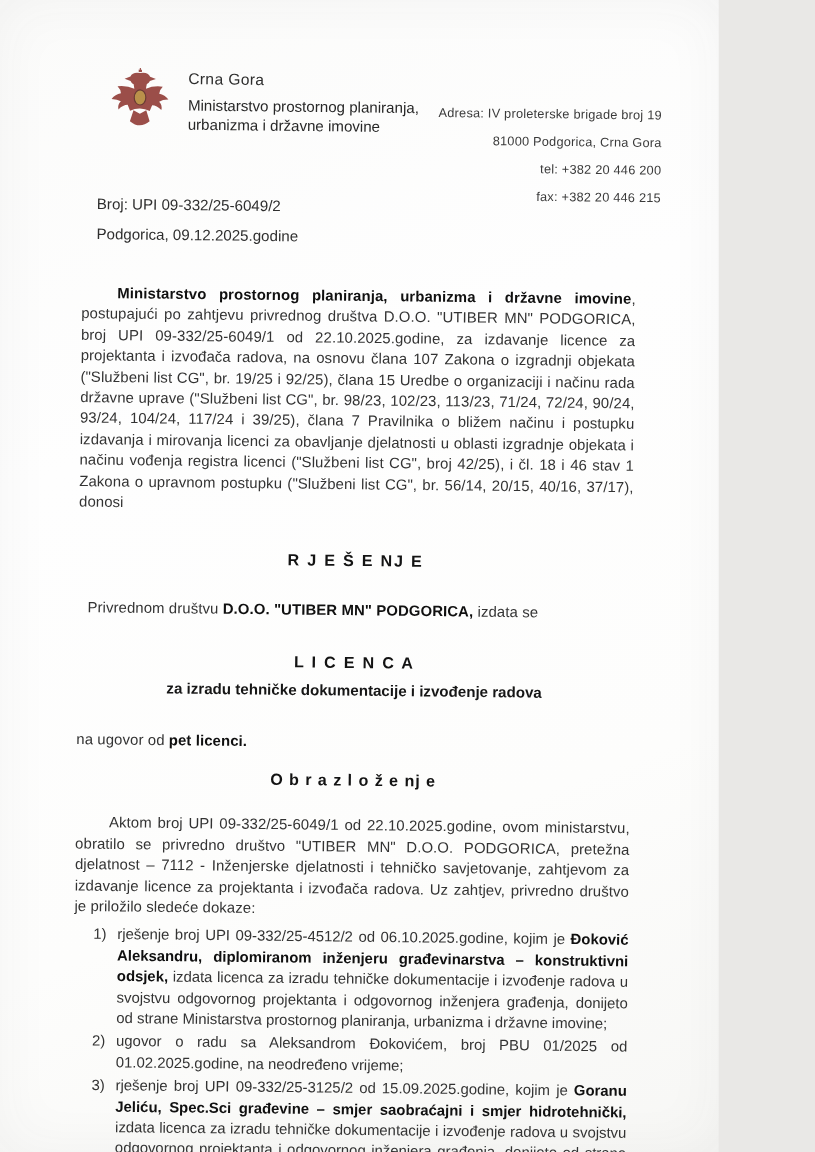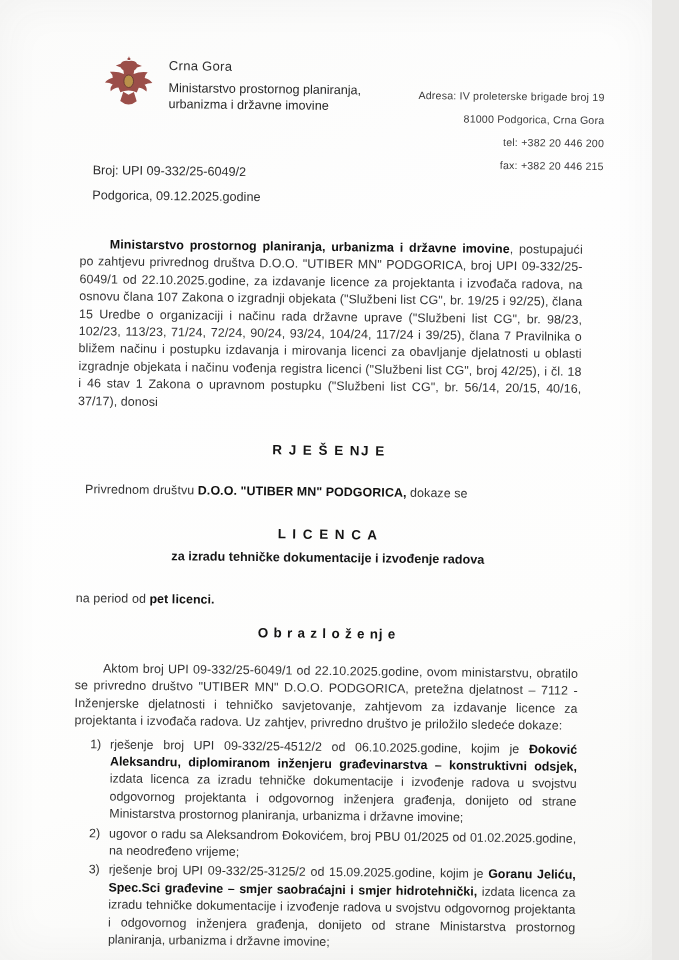--- a/index.html
+++ b/index.html
@@ -2,24 +2,23 @@
 <html><head>
 <meta charset="utf-8">
 <style>
   * { margin:0; padding:0; box-sizing:border-box; }
   html,body { width:679px; height:960px; }
   body {
     font-family:"Liberation Sans","DejaVu Sans",sans-serif;
     background:#e9e8e6;
   }
   .page {
-    width:652px; height:960px; position:relative; overflow:hidden;
+    width:599px; height:960px; position:relative; overflow:hidden;
     background:linear-gradient(160deg,#fbfbfa 0%,#fefefe 35%,#fdfdfc 70%,#f7f7f5 100%);
     box-shadow:inset 0 0 46px rgba(60,60,55,0.05);
-    padding-left:12px;
   }
   .scan {
     transform:rotate(0.65deg);
     transform-origin:60px 0;
     padding:0 67px 0 70px;
     color:#343434;
   }
   
   .doc-header { margin-top:54px; position:relative; display:flex; align-items:flex-start; height:70px; }
   .emblem { width:58px; height:58px; margin-left:18px; flex:none; opacity:0.92; }
@@ -89,27 +88,27 @@
 
     <div class="ref">
       <div>Broj: UPI 09-332/25-6049/2</div>
       <div>Podgorica, 09.12.2025.godine</div>
     </div>
 
     <p class="para indent"><strong>Ministarstvo prostornog planiranja, urbanizma i državne imovine</strong><span>, postupajući po zahtjevu privrednog društva D.O.O. "UTIBER MN" PODGORICA, broj UPI 09-332/25-6049/1 od 22.10.2025.godine, za izdavanje licence za projektanta i izvođača radova, na osnovu člana 107 Zakona o izgradnji objekata ("Službeni list CG", br. 19/25 i 92/25), člana 15 Uredbe o organizaciji i načinu rada državne uprave ("Službeni list CG", br. 98/23, 102/23, 113/23, 71/24, 72/24, 90/24, 93/24, 104/24, 117/24 i 39/25), člana 7 Pravilnika o bližem načinu i postupku izdavanja i mirovanja licenci za obavljanje djelatnosti u oblasti izgradnje objekata i načinu vođenja registra licenci ("Službeni list CG", broj 42/25), i čl. 18 i 46 stav 1 Zakona o upravnom postupku ("Službeni list CG", br. 56/14, 20/15, 40/16, 37/17), donosi</span></p>
 
     <h2 class="center-title">R J E Š E NJ E</h2>
 
-    <p class="para issued"><span>Privrednom društvu </span><strong>D.O.O. "UTIBER MN" PODGORICA,</strong><span> dokaze se</span></p>
+    <p class="para issued"><span>Privrednom društvu </span><strong>D.O.O. "UTIBER MN" PODGORICA,</strong><span> izdata se</span></p>
 
     <h2 class="center-title licence-title">L I C E N C A</h2>
 
     <h3 class="center-sub">za izradu tehničke dokumentacije i izvođenje radova</h3>
 
-    <p class="para period"><span>na period od </span><strong>pet licenci.</strong></p>
+    <p class="para period"><span>na ugovor od </span><strong>pet licenci.</strong></p>
 
     <h2 class="center-title explanation-title">O b r a z l o ž e nj e</h2>
 
     <p class="para expl-intro">Aktom broj UPI 09-332/25-6049/1 od 22.10.2025.godine, ovom ministarstvu, obratilo se privredno društvo "UTIBER MN" D.O.O. PODGORICA, pretežna djelatnost – 7112 - Inženjerske djelatnosti i tehničko savjetovanje, zahtjevom za izdavanje licence za projektanta i izvođača radova. Uz zahtjev, privredno društvo je priložilo sledeće dokaze:</p>
 
     <ol class="evidence">
       <li>
         <span class="num">1)</span>
         <span class="txt"><span>rješenje broj UPI 09-332/25-4512/2 od 06.10.2025.godine, kojim je </span><strong>Đoković Aleksandru, diplomiranom inženjeru građevinarstva – konstruktivni odsjek,</strong><span> izdata licenca za izradu tehničke dokumentacije i izvođenje radova u svojstvu odgovornog projektanta i odgovornog inženjera građenja, donijeto od strane Ministarstva prostornog planiranja, urbanizma i državne imovine;</span></span>
       </li>

